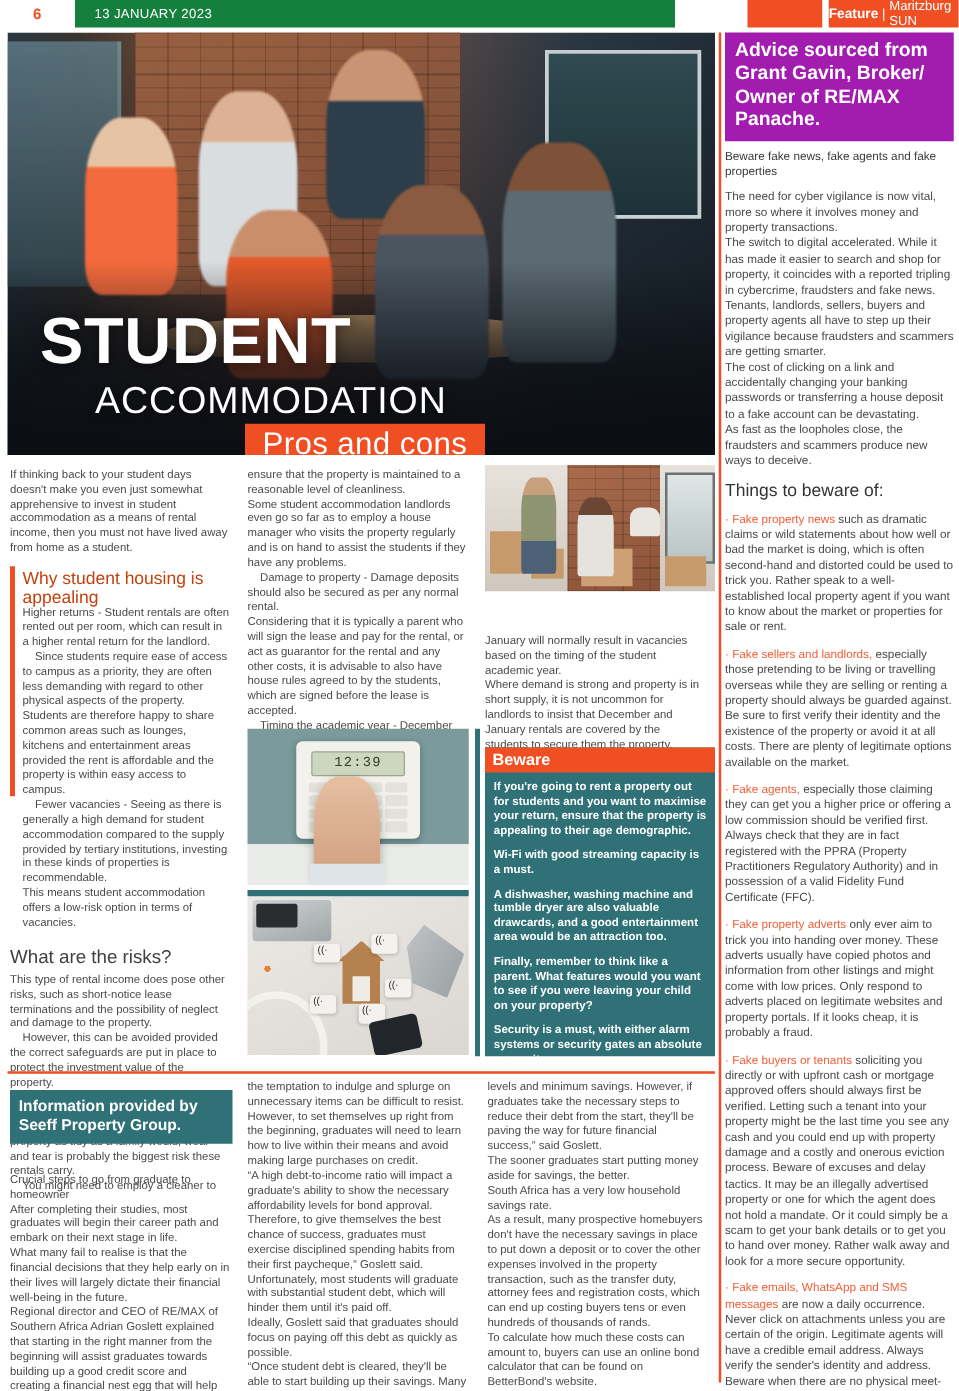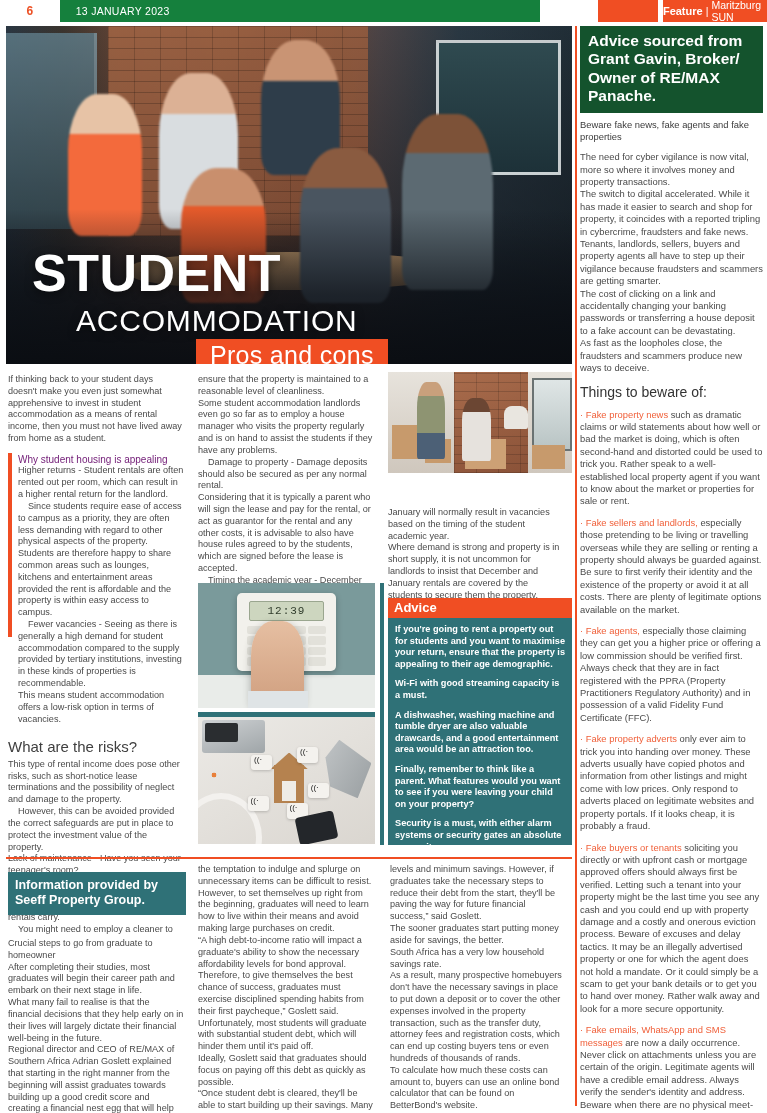--- a/index.html
+++ b/index.html
@@ -74,21 +74,21 @@
     text-shadow: 0 2px 8px rgba(0,0,0,.5);
   }
   .hero-tag {
     position: absolute; left: 190px; top: 313px; background: #f04e23; color: #ffffff;
     font-size: 25px; padding: 2px 14px 5px 14px; letter-spacing: .3px;
   }
 
   
   .rail { position: absolute; left: 580px; top: 26px; width: 183px; }
   .rail-head {
-    background: #14532d; color: #ffffff; font-weight: bold;
+    background: #a21caf; color: #ffffff; font-weight: bold;
     font-size: 15.5px; line-height: 1.18; padding: 6px 8px 8px 8px;
   }
   .rail-kicker { color: #3b3b3b; font-size: 9.4px; line-height: 1.28; margin-top: 6px; }
   .rail p { color: #4a4a4a; font-size: 9.4px; line-height: 1.32; }
   .rail .gap { height: 8px; }
   .rail h3 { color: #333; font-size: 14px; font-weight: normal; margin: 9px 0 4px 0; }
   .rail .bullet { color: #4a4a4a; font-size: 9.4px; line-height: 1.32; margin-top: 9px; }
   .rail .bullet b { color: #f0603a; font-weight: normal; }
   .rail .bullet .dot { color: #f0603a; }
   .rail-rule { position:absolute; left: 575px; top: 26px; width: 2px; height: 1080px; background: #f04e23; }
@@ -98,21 +98,21 @@
   .col p { margin-bottom: 0; }
   .col .indent { text-indent: 10px; }
   .c1 { left: 8px; top: 374px; width: 176px; }
   .c2 { left: 198px; top: 374px; width: 176px; }
   .c3 { left: 388px; top: 479px; width: 176px; margin-top: 28px; }
 
   .head-orange-bar { position: relative; padding-left: 10px; margin: 10px 0 2px 0; }
   .head-orange-bar:before {
     content: ""; position: absolute; left: 0; top: -2px; width: 4px; height: 184px; background: #f04e23;
   }
-  .sec-title { color: #701a75; font-size: 10px; font-weight: normal; line-height: 1.06; }
+  .sec-title { color: #c2410c; font-size: 14px; font-weight: normal; line-height: 1.06; }
   .sec-title2 { color: #3f3f3f; font-size: 15px; font-weight: normal; margin: 12px 0 2px 0; }
 
   
   .ph-move { position: absolute; left: 388px; top: 372px; width: 184px; height: 101px; overflow: hidden;
     background: linear-gradient(180deg,#e7e3dc,#cfc7bd); }
   .ph-move .mbrick { position:absolute; left:36%; top:0; width:40%; height:100%;
     background: repeating-linear-gradient(0deg, rgba(0,0,0,.16) 0 1px, rgba(0,0,0,0) 1px 9px),
                 repeating-linear-gradient(90deg, rgba(0,0,0,.14) 0 1px, rgba(0,0,0,0) 1px 22px),
                 linear-gradient(160deg,#a96c4c,#8a5238); }
   .ph-move .mwin { position:absolute; right:0; top:6%; width:22%; height:72%; background:linear-gradient(180deg,#dfe6e6,#b9c4c4); border:2px solid #6a7272; }
@@ -300,21 +300,21 @@
     <div class="wifi w1"></div>
     <div class="wifi w2"></div>
     <div class="wifi w3"></div>
     <div class="wifi w4"></div>
     <div class="wifi w5"></div>
     <div class="phone"></div>
     <div class="crumbs"></div>
   </div>
 
   <div class="advice">
-    <div class="advice-head">Advice</div>
+    <div class="advice-head">Beware</div>
     <div class="advice-body">
       <p>If you're going to rent a property out for students and you want to maximise your return, ensure that the property is appealing to their age demographic.</p>
       <p>Wi-Fi with good streaming  capacity is a must.</p>
       <p>A dishwasher, washing machine and tumble dryer are also valuable drawcards, and a good entertainment area would be an attraction too.</p>
       <p>Finally, remember to think like a parent. What features would you want to see if you were leaving your child on your property?</p>
       <p>Security is a must, with either alarm systems or security gates an absolute necessity.</p>
     </div>
   </div>
 
   <div class="sep-rule"></div>

